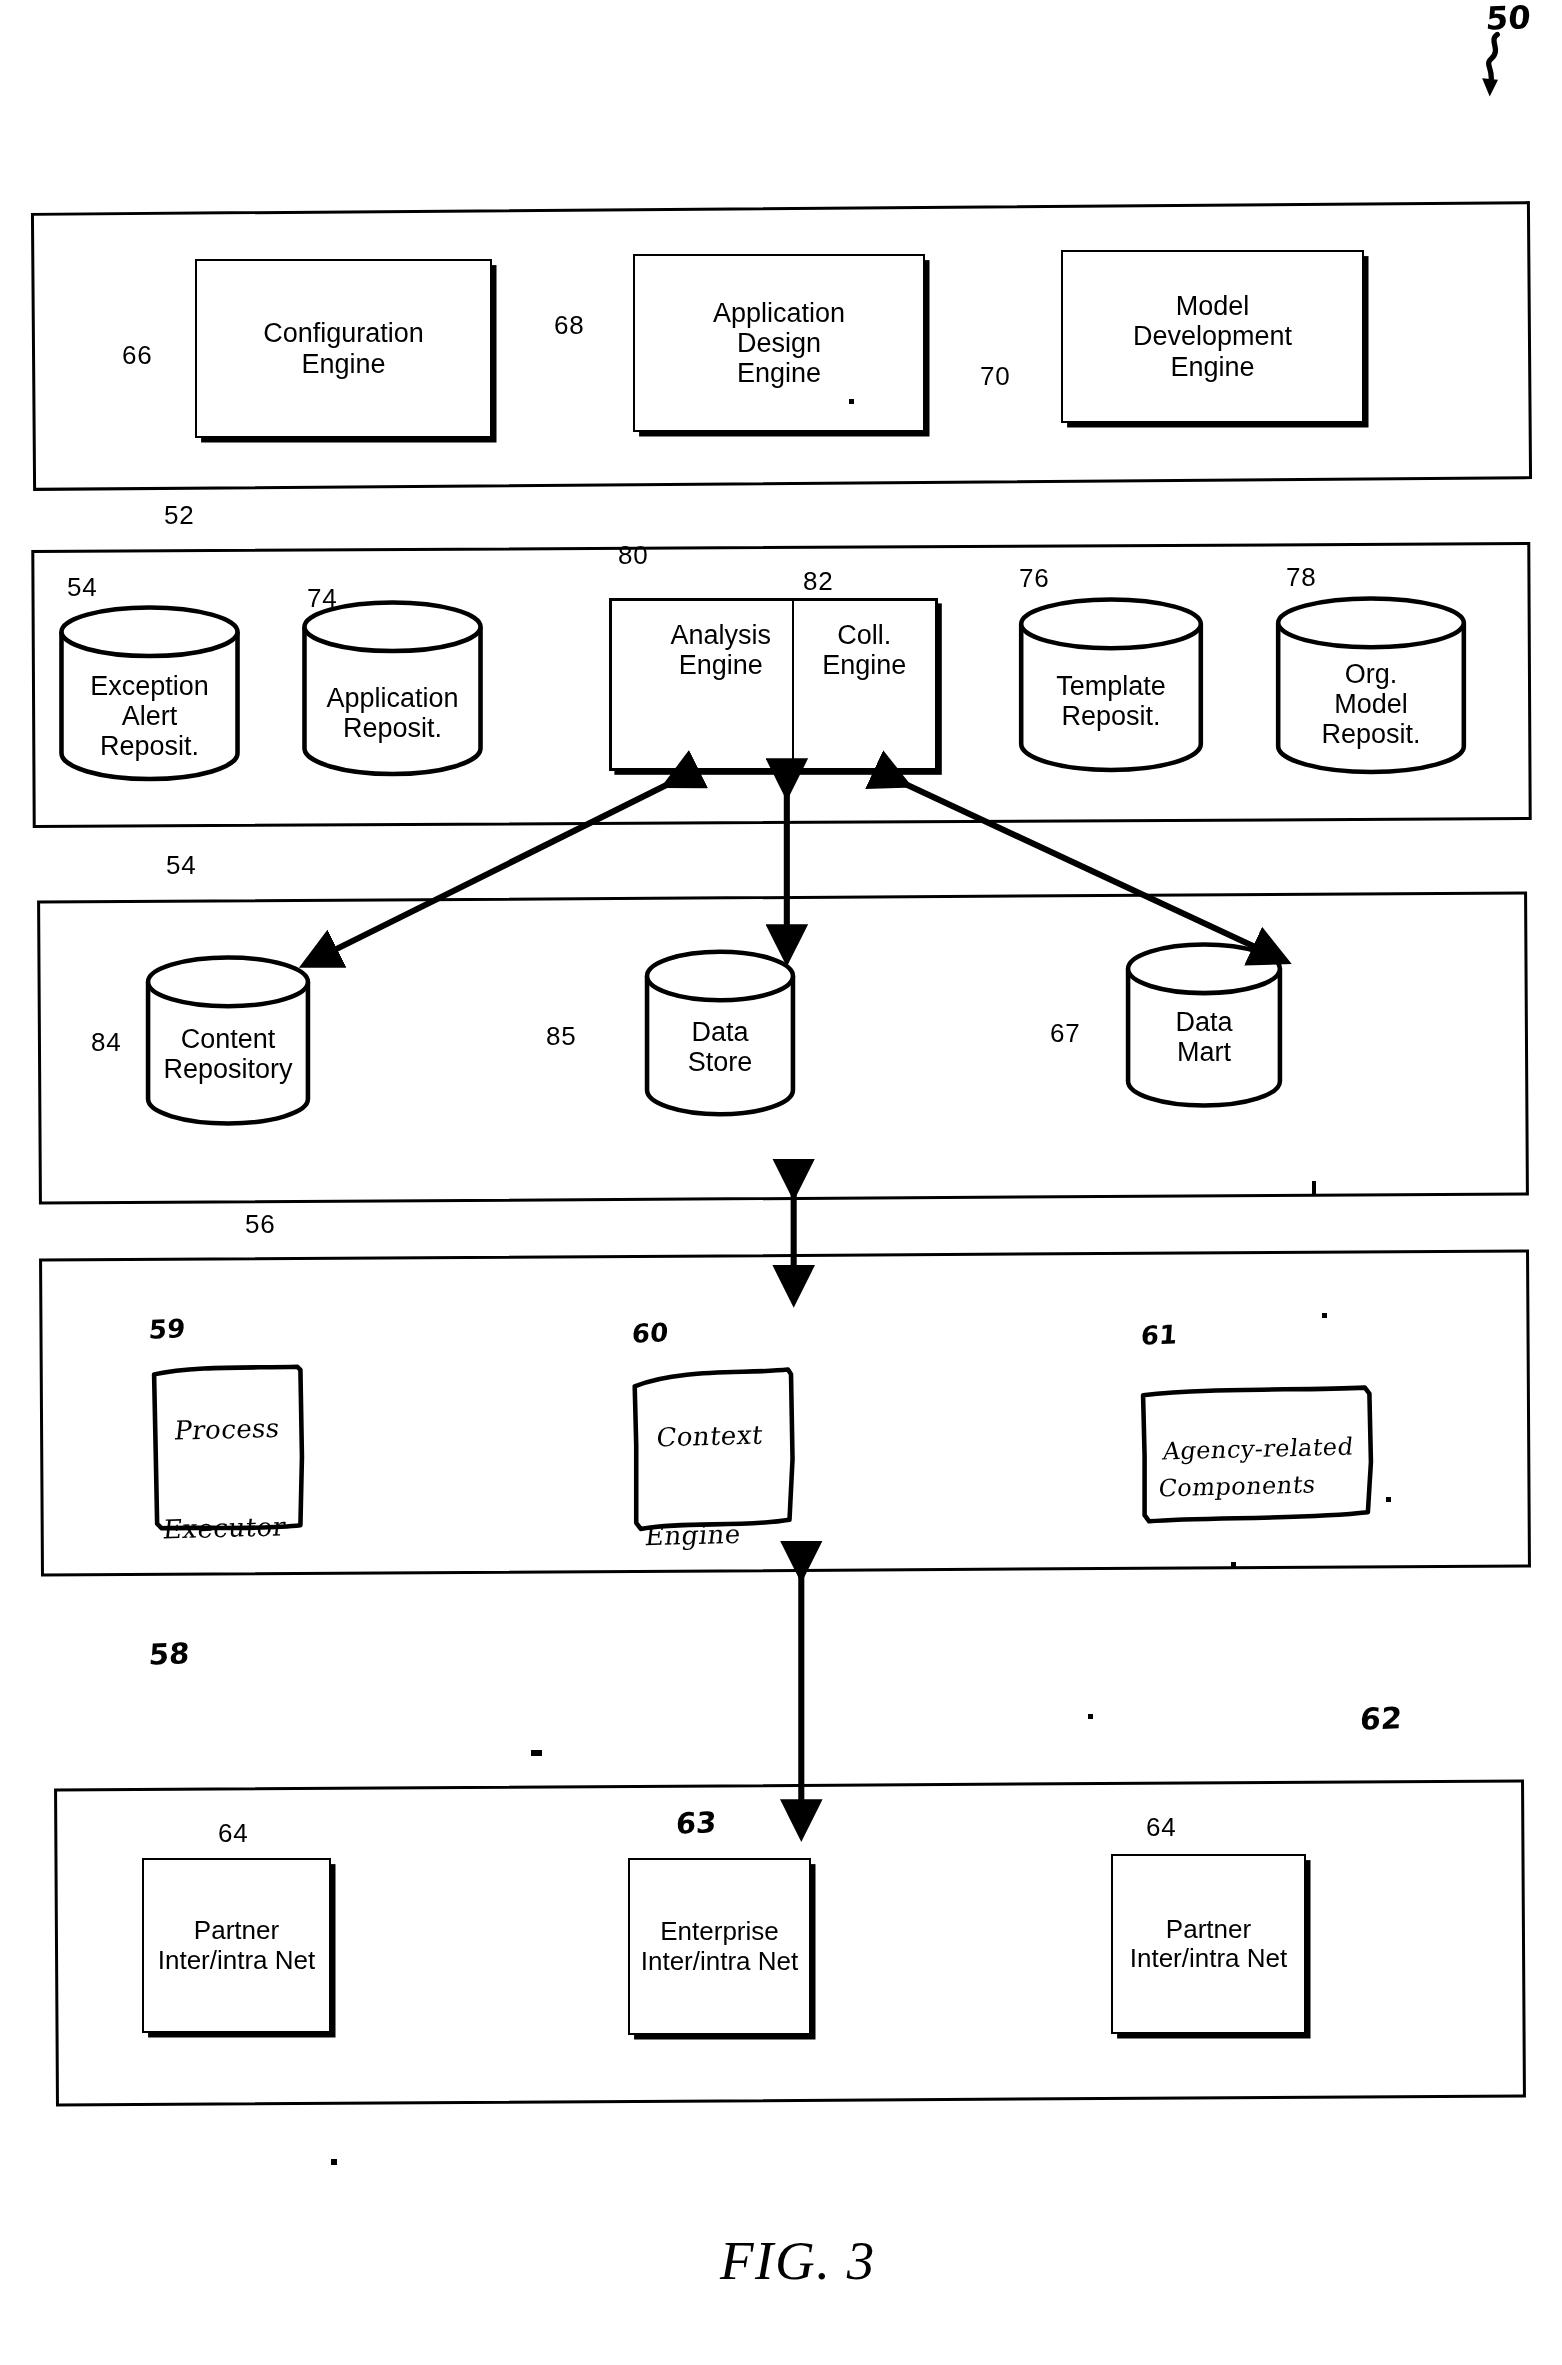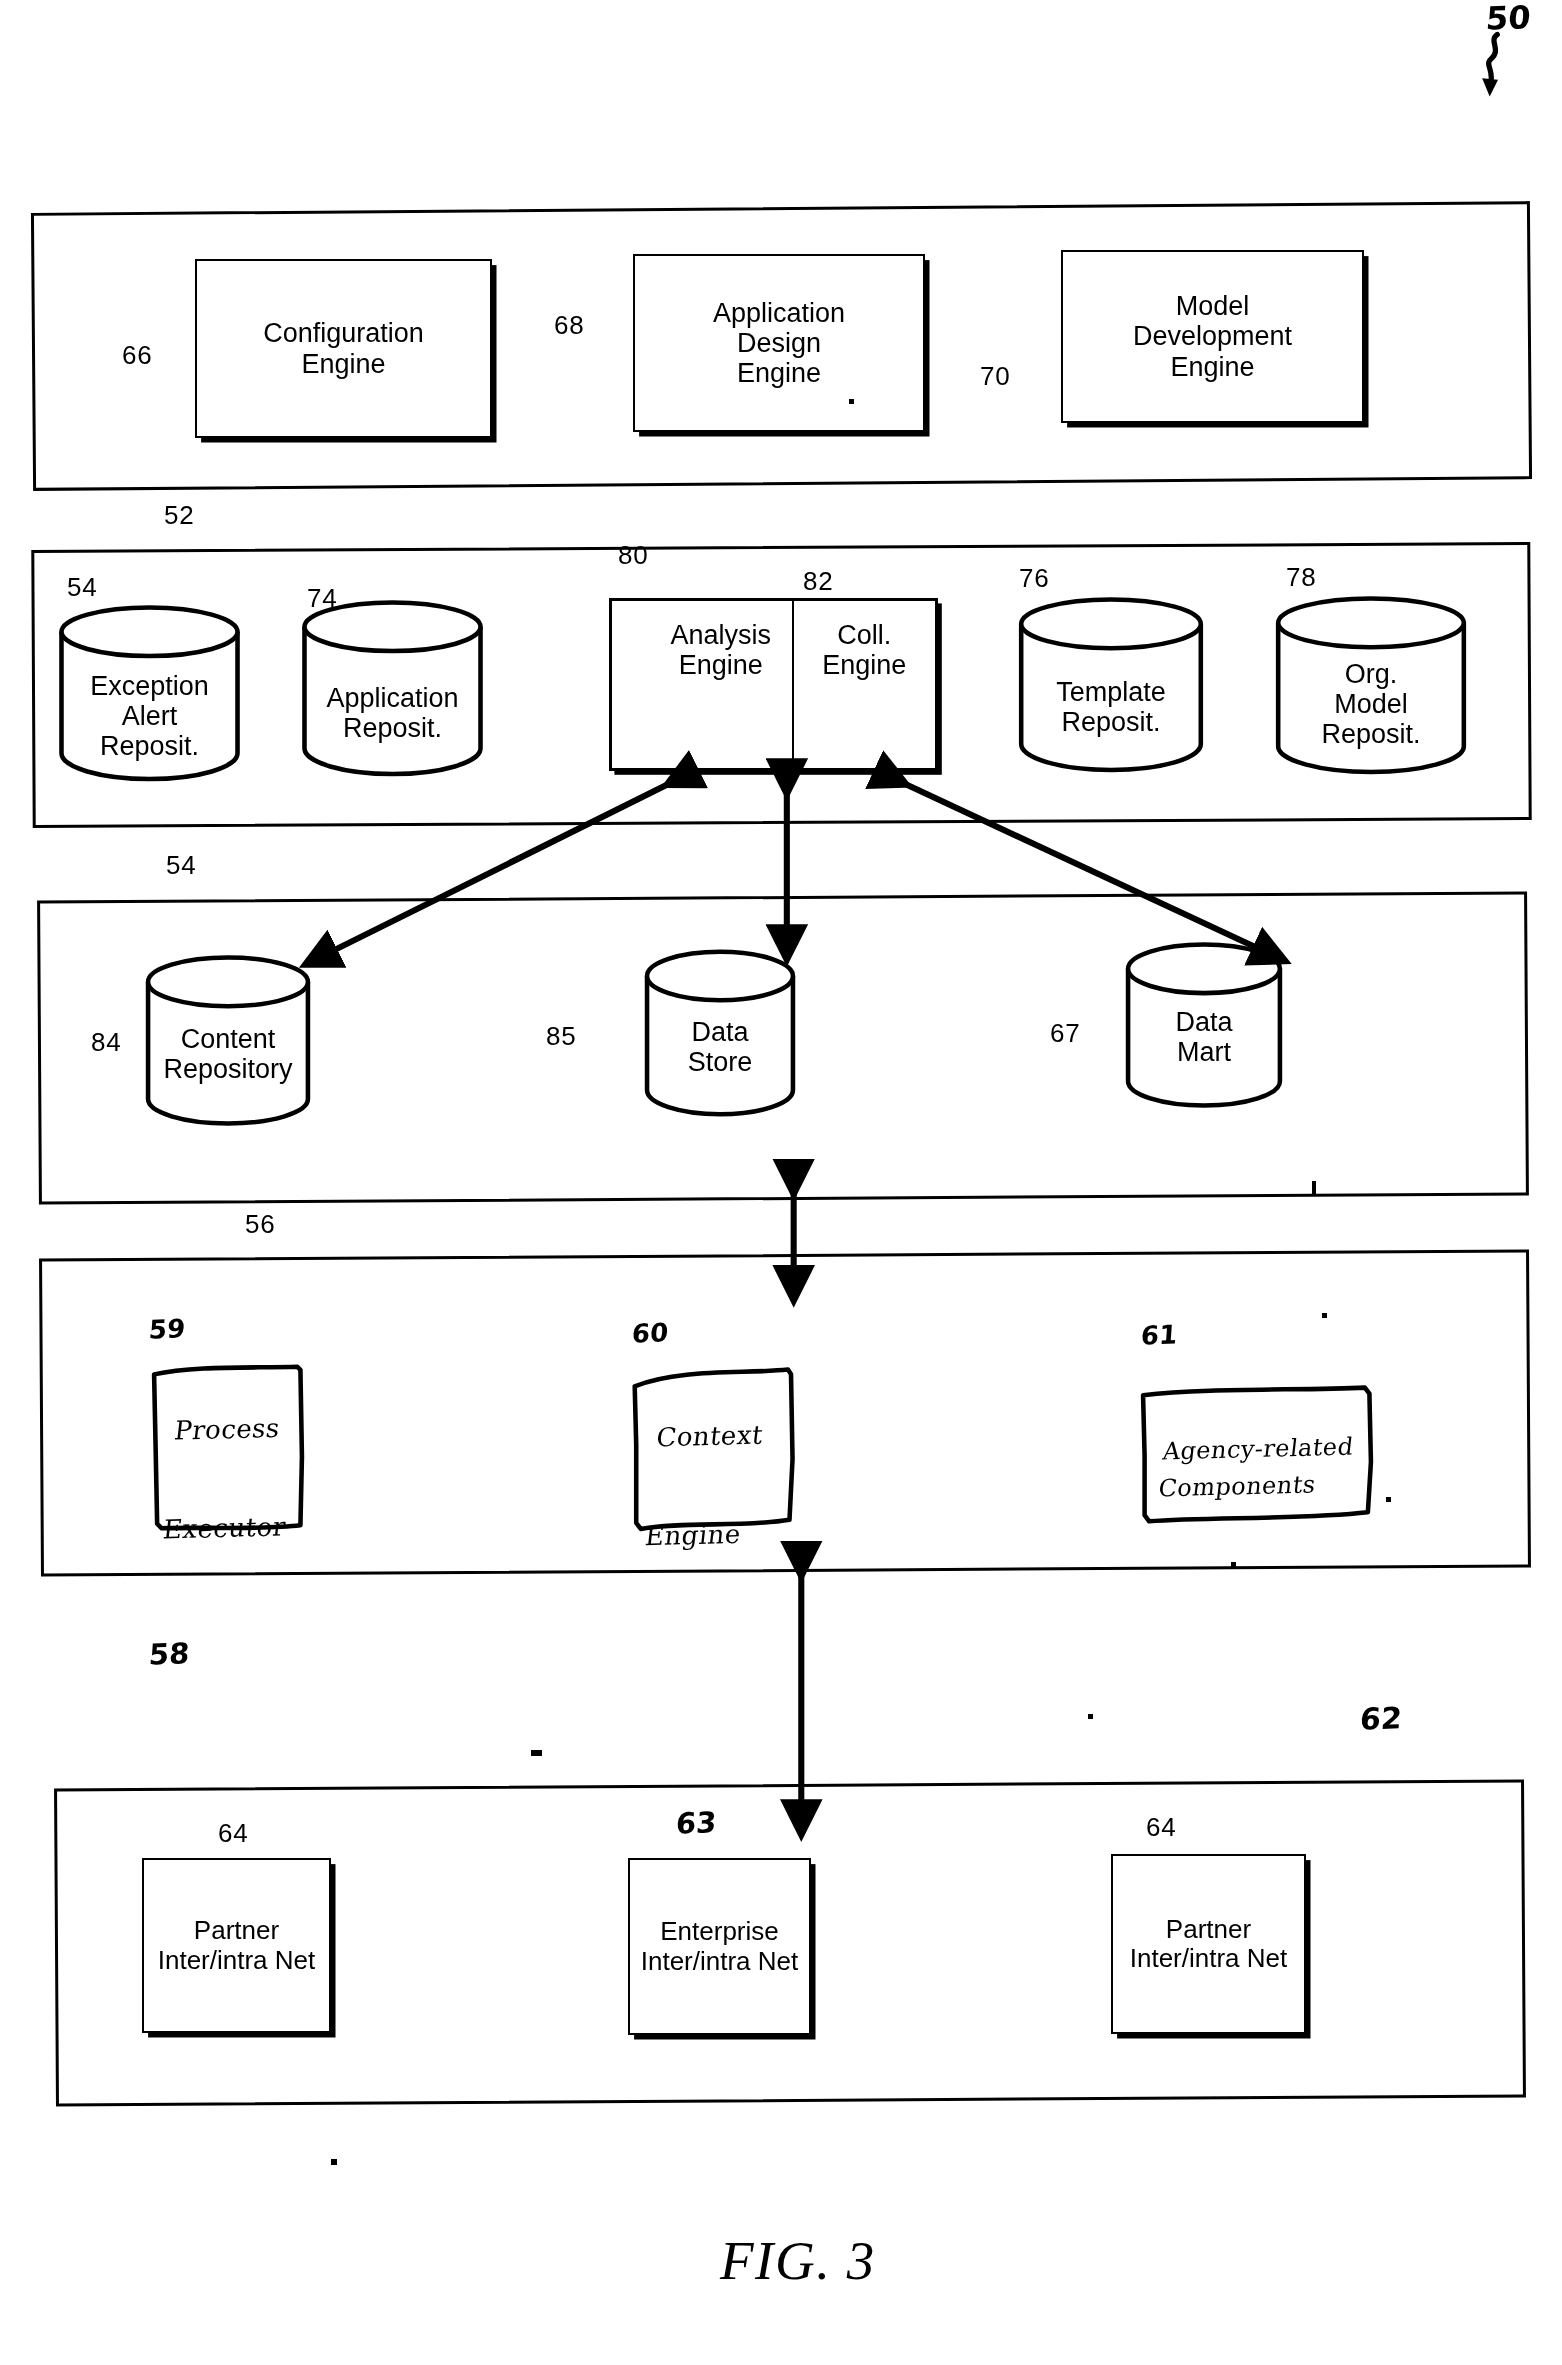--- a/index.html
+++ b/index.html
@@ -226,21 +226,21 @@
     <span>Coll.
 Engine</span>
   </div>
 </div>
 
 <div class="cyl" style="left:1018px; top:598px; width:186px; height:172px;">
   <svg width="186" height="172" viewBox="0 0 244 226">
     <path d="M4,34 L4,192 A118,34 0 0 0 240,192 L240,34" fill="#fff" stroke="#000" stroke-width="6"></path>
     <ellipse cx="122" cy="34" rx="118" ry="32" fill="#fff" stroke="#000" stroke-width="6"></ellipse>
   </svg>
-  <div class="cyltext" style="top:79px;text-align:center;">Template
+  <div class="cyltext" style="top:73px;text-align:center;">Template
 Reposit.</div>
 </div>
 
 <div class="cyl" style="left:1275px; top:597px; width:192px; height:175px;">
   <svg width="192" height="175" viewBox="0 0 252 230">
     <path d="M4,34 L4,196 A122,34 0 0 0 248,196 L248,34" fill="#fff" stroke="#000" stroke-width="6"></path>
     <ellipse cx="126" cy="34" rx="122" ry="32" fill="#fff" stroke="#000" stroke-width="6"></ellipse>
   </svg>
   <div class="cyltext" style="top:62px;">Org.
 Model

